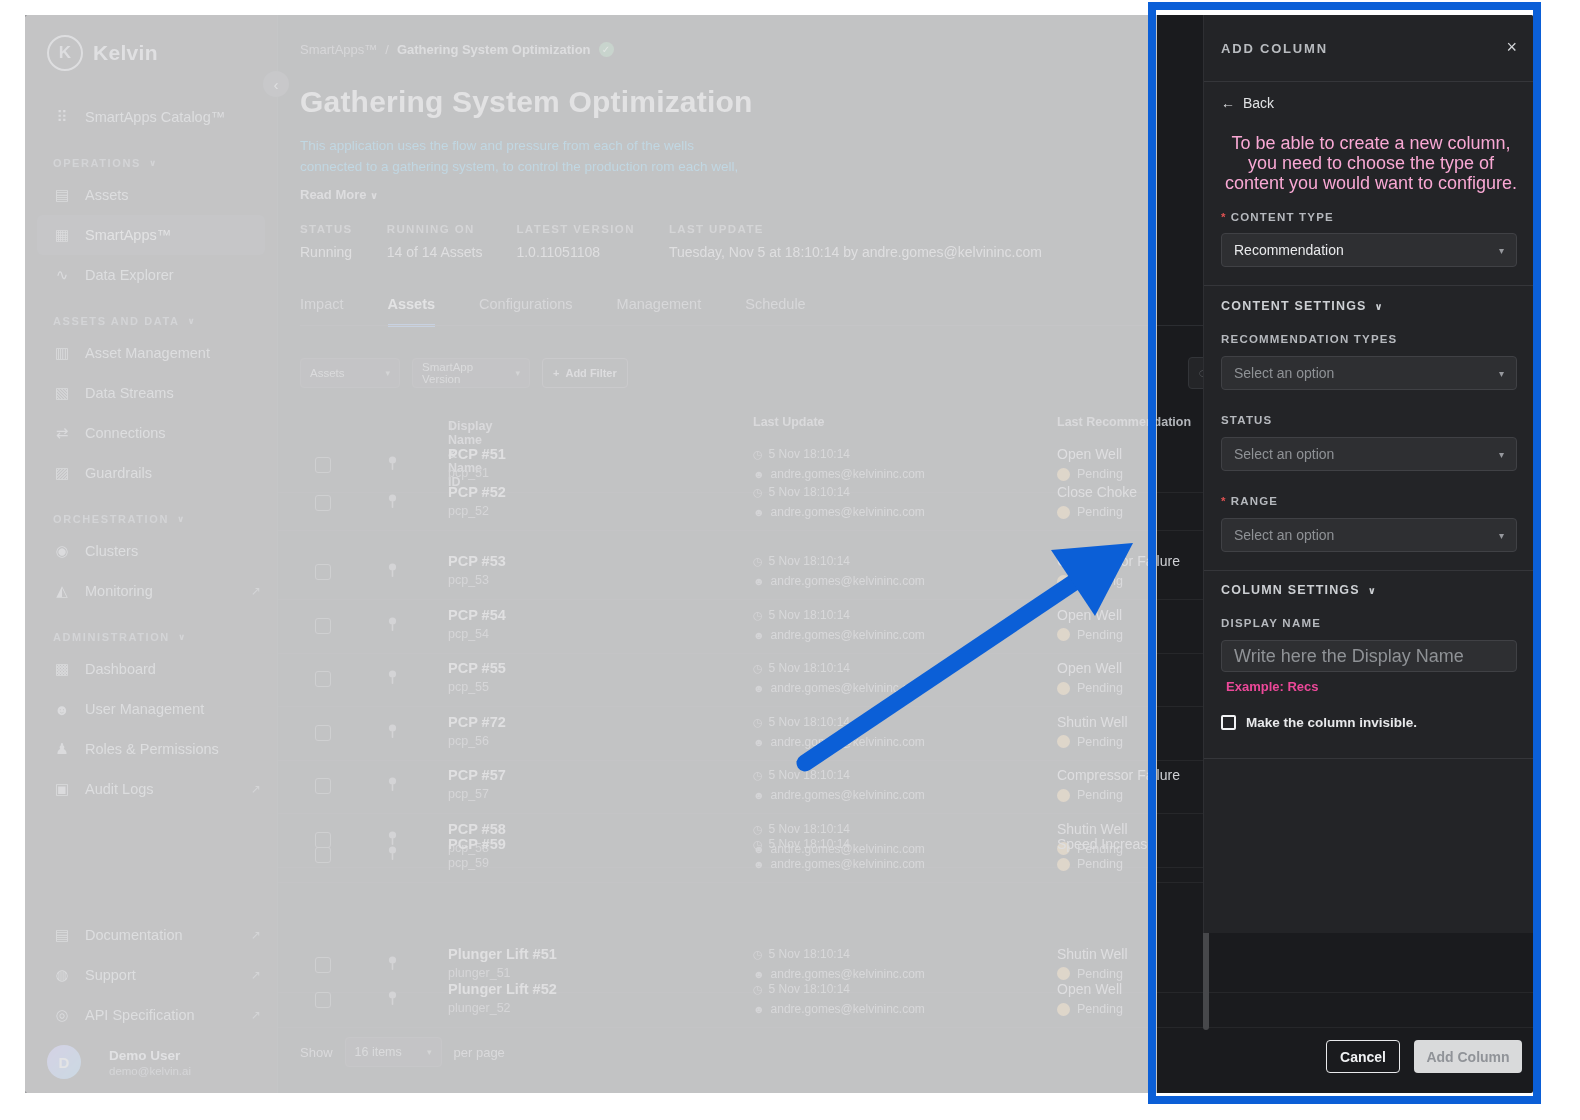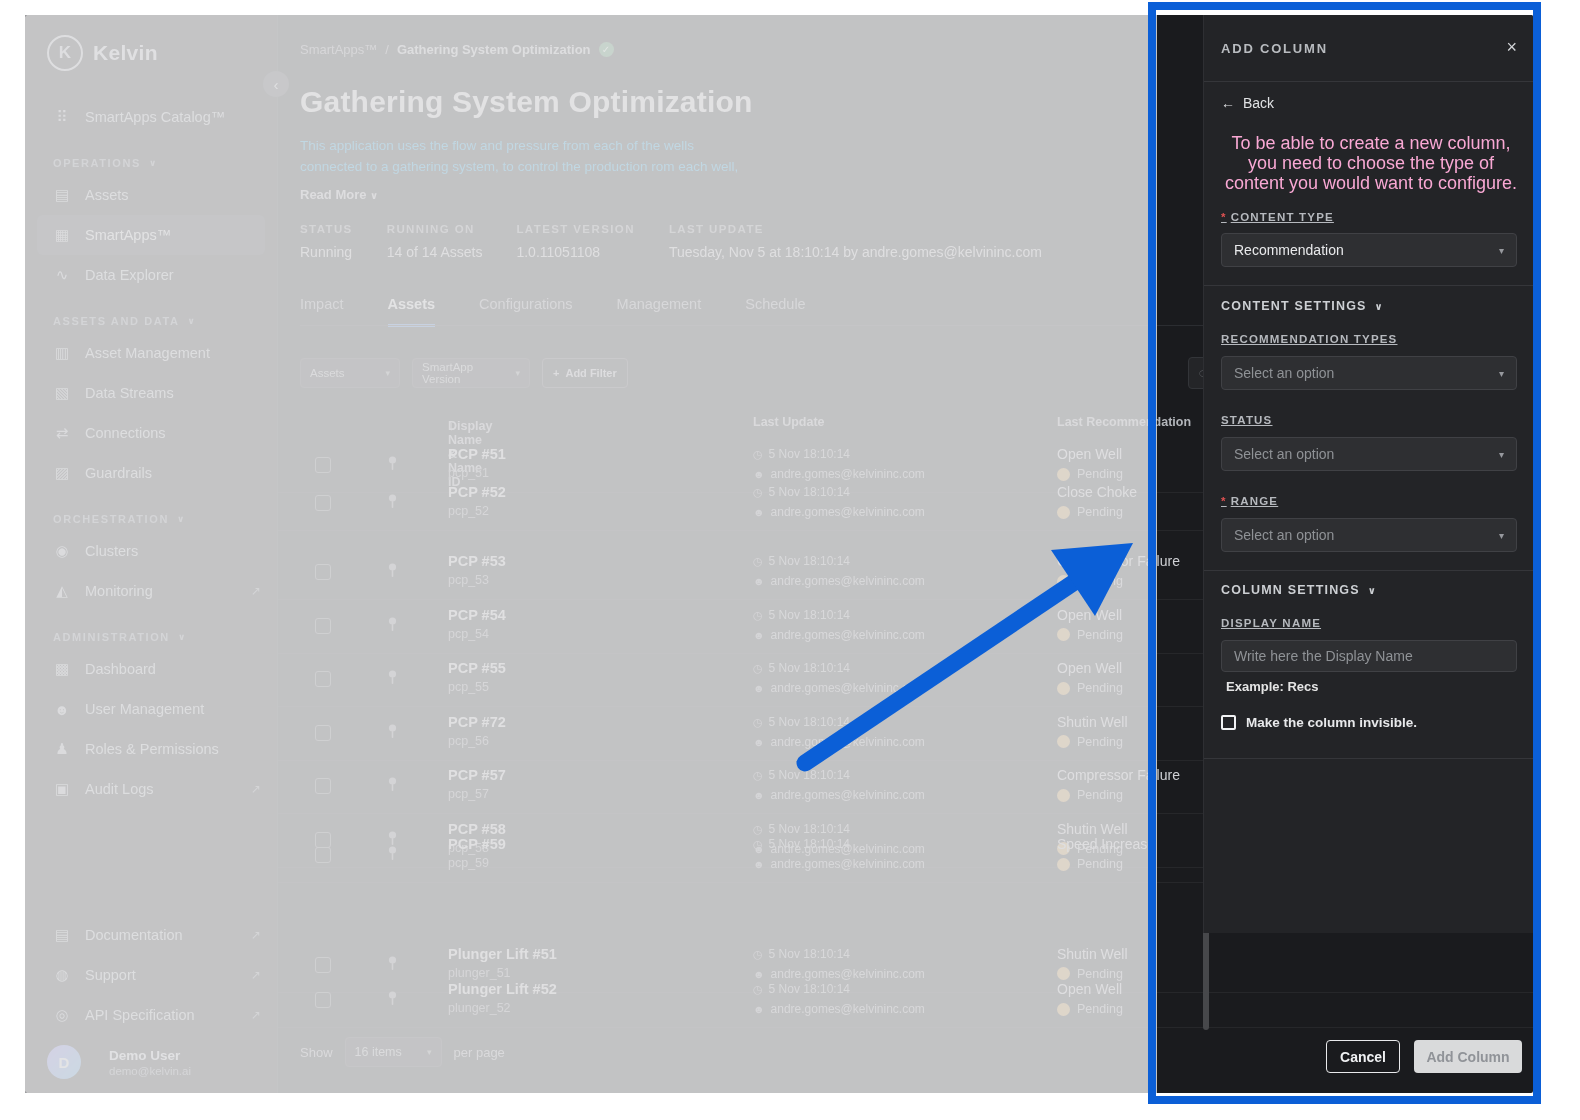--- a/index.html
+++ b/index.html
@@ -82,31 +82,31 @@
   
   #dim-overlay{position:absolute;left:0;top:0;width:1132px;height:1078px;background:rgba(224,224,226,0.85);z-index:30;}
 
   
   #panel{position:absolute;left:1178px;top:0;width:330px;height:918px;background:#232427;z-index:40;border-left:1px solid #2e2f33;}
   #panel-header{position:absolute;left:0;top:0;width:100%;height:67px;border-bottom:1px solid #35363a;}
   #panel-title{position:absolute;left:17px;top:26px;font-size:13px;font-weight:bold;letter-spacing:1.8px;color:#b9bcc0;}
   #panel-close{position:absolute;right:16px;top:22px;font-size:18px;color:#d2d4d7;}
   #back-link{position:absolute;left:17px;top:80px;font-size:14px;color:#e0e2e4;display:flex;align-items:center;gap:8px;}
   #panel-intro{position:absolute;left:17px;top:118px;width:300px;font-size:18px;line-height:20px;color:#f9a8d4;text-align:center;}
-  .p-label{position:absolute;left:17px;font-size:11.5px;font-weight:bold;letter-spacing:1.2px;color:#b6b9be;text-decoration:underline;}
+  .p-label{position:absolute;left:17px;font-size:11.5px;font-weight:bold;letter-spacing:1.2px;color:#b6b9be;}
   .req-star{color:#e05252;margin-right:4px;}
   .sel{position:absolute;left:17px;width:296px;height:34px;background:#2e2f32;border:1px solid #404145;border-radius:4px;display:flex;align-items:center;padding:0 12px;font-size:14px;}
   .sel .caret{margin-left:auto;font-size:10px;color:#97999e;}
   .sel .val{color:#e9eaec;}
   .sel .ph{color:#8f9296;}
   .p-divider{position:absolute;left:0;width:100%;height:1px;background:#35363a;}
   .p-section{position:absolute;left:17px;font-size:12.5px;font-weight:bold;letter-spacing:1.2px;color:#cdd0d4;display:flex;align-items:center;gap:8px;}
   .p-section .chev{font-size:10px;}
-  #display-name-input{position:absolute;left:17px;top:625px;width:296px;height:32px;background:#2e2f32;border:1px solid #404145;border-radius:4px;color:#8f9296;font-size:14px;padding:4px 12px;display:flex;align-items:center;}
-  #example-text{position:absolute;left:22px;top:664px;font-size:13px;font-weight:600;color:#e5e5e5;}
+  #display-name-input{position:absolute;left:17px;top:625px;width:296px;height:32px;background:#2e2f32;border:1px solid #404145;border-radius:4px;color:#8f9296;font-size:18px;padding:4px 12px;display:flex;align-items:center;}
+  #example-text{position:absolute;left:22px;top:664px;font-size:13px;font-weight:600;color:#ec4899;}
   #invisible-row{position:absolute;left:17px;top:700px;display:flex;align-items:center;gap:10px;}
   #invisible-checkbox{width:15px;height:15px;border:2px solid #f2f3f5;border-radius:2px;background:transparent;}
   #invisible-label{font-size:13.5px;font-weight:600;color:#e8e9eb;}
   #btn-cancel{position:absolute;left:122px;top:1025px;width:74px;height:33px;border:1.5px solid #e9eaec;border-radius:4px;background:transparent;color:#f0f1f3;font-size:14px;font-weight:bold;display:flex;align-items:center;justify-content:center;}
   #btn-add{position:absolute;left:210px;top:1025px;width:108px;height:33px;border-radius:4px;background:#d9dadb;color:#909398;font-size:14px;font-weight:bold;display:flex;align-items:center;justify-content:center;}
 
   
   #highlight-border{position:absolute;left:1148px;top:2px;width:393px;height:1102px;border:8px solid #0b5fd7;z-index:50;}
   #arrow-svg{position:absolute;left:780px;top:520px;z-index:35;}
 </style>

